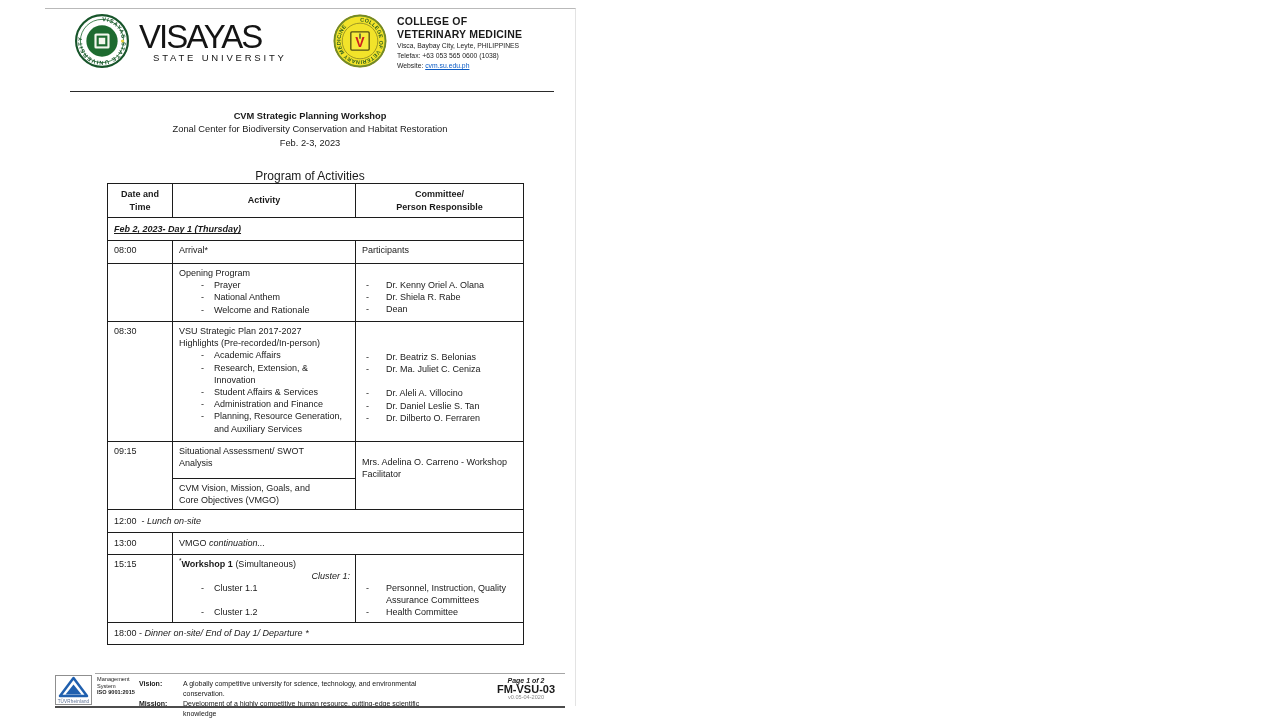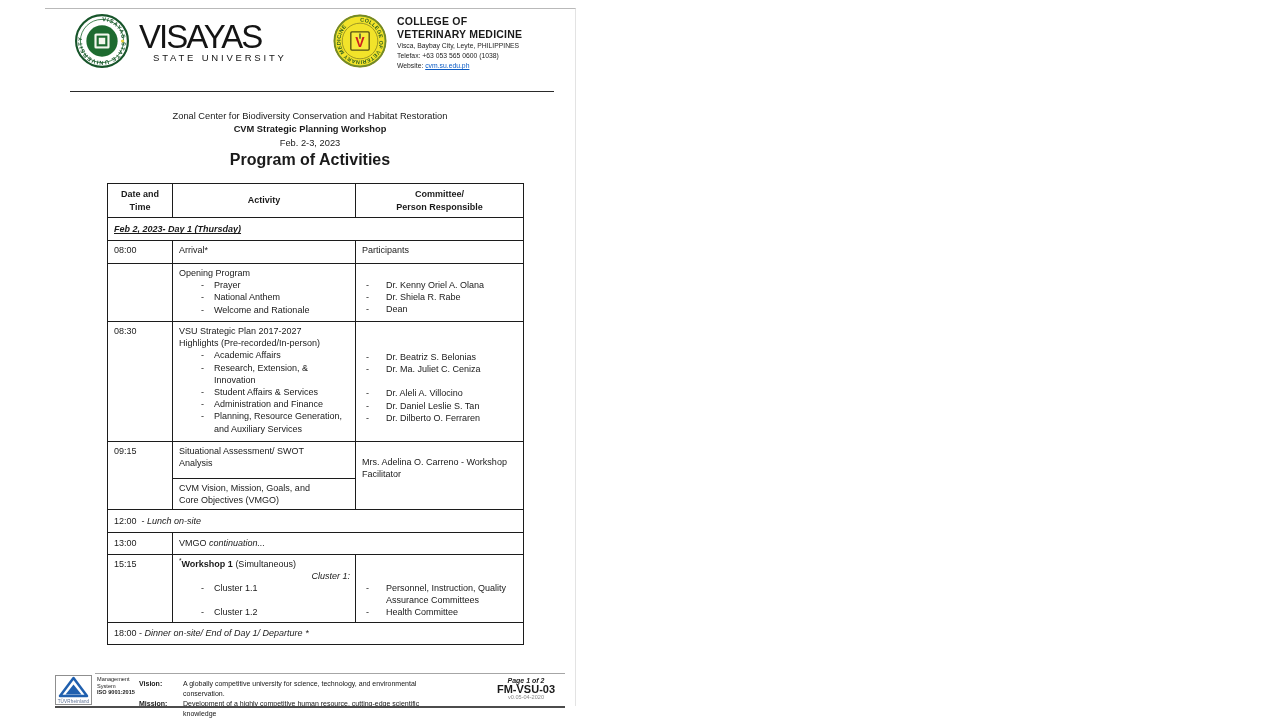--- a/index.html
+++ b/index.html
@@ -22,21 +22,21 @@
   .college { position:absolute; left:352px; top:6px; width:160px; }
   .college .cname { font-size:10.5px; font-weight:bold; line-height:12.5px; letter-spacing:.2px; }
   .college .small { font-size:6.8px; line-height:9px; margin-top:1px; color:#1d1d1d; }
   .college a { color:#0b5bc4; text-decoration:underline; cursor:pointer; }
   .header-rule { position:absolute; left:25px; top:82px; width:484px; border-top:1.6px solid #2a2a2a; }
 
   
   .title-block { position:absolute; left:0; top:101px; width:530px; text-align:center; }
   .tb-line { font-size:9.3px; line-height:13.4px; }
   .tb-bold { font-weight:bold; }
-  .tb-main { font-size:16px; font-weight:bold; line-height:16px; margin-top:2px; }
+  .tb-main { font-size:12px; font-weight:normal; line-height:16px; margin-top:18px; }
 
   
   .tbl-wrap { position:absolute; left:62px; top:174px; }
   table { border-collapse:collapse; table-layout:fixed; width:416px; }
   td,th { border:1.5px solid #1c1c1c; vertical-align:top; font-size:9px; line-height:12.2px;
           padding:3px 5px 2px 6px; overflow:hidden; }
   th { text-align:center; vertical-align:middle; font-weight:bold; line-height:13px; padding:2px; }
   .time { padding-left:6px; }
   td ul { list-style:none; margin:0; padding:0 0 0 22px; }
   td li { display:flex; }
@@ -120,22 +120,22 @@
       <div class="small">Visca, Baybay City, Leyte, PHILIPPINES</div>
       <div class="small">Telefax: +63 053 565 0600 (1038)</div>
       <div class="small">
         <span>Website: </span><a>cvm.su.edu.ph</a>
       </div>
     </div>
 
     <div class="header-rule"></div>
 
     <div class="title-block">
+      <div class="tb-line tb-bold">CVM Strategic Planning Workshop</div>
       <div class="tb-line">Zonal Center for Biodiversity Conservation and Habitat Restoration</div>
-      <div class="tb-line tb-bold">CVM Strategic Planning Workshop</div>
       <div class="tb-line">Feb. 2-3, 2023</div>
       <div class="tb-main">Program of Activities</div>
     </div>
 
     <div class="tbl-wrap">
     <table>
       <colgroup>
             <col style="width:65px">
             <col style="width:183px">
             <col style="width:168px">

